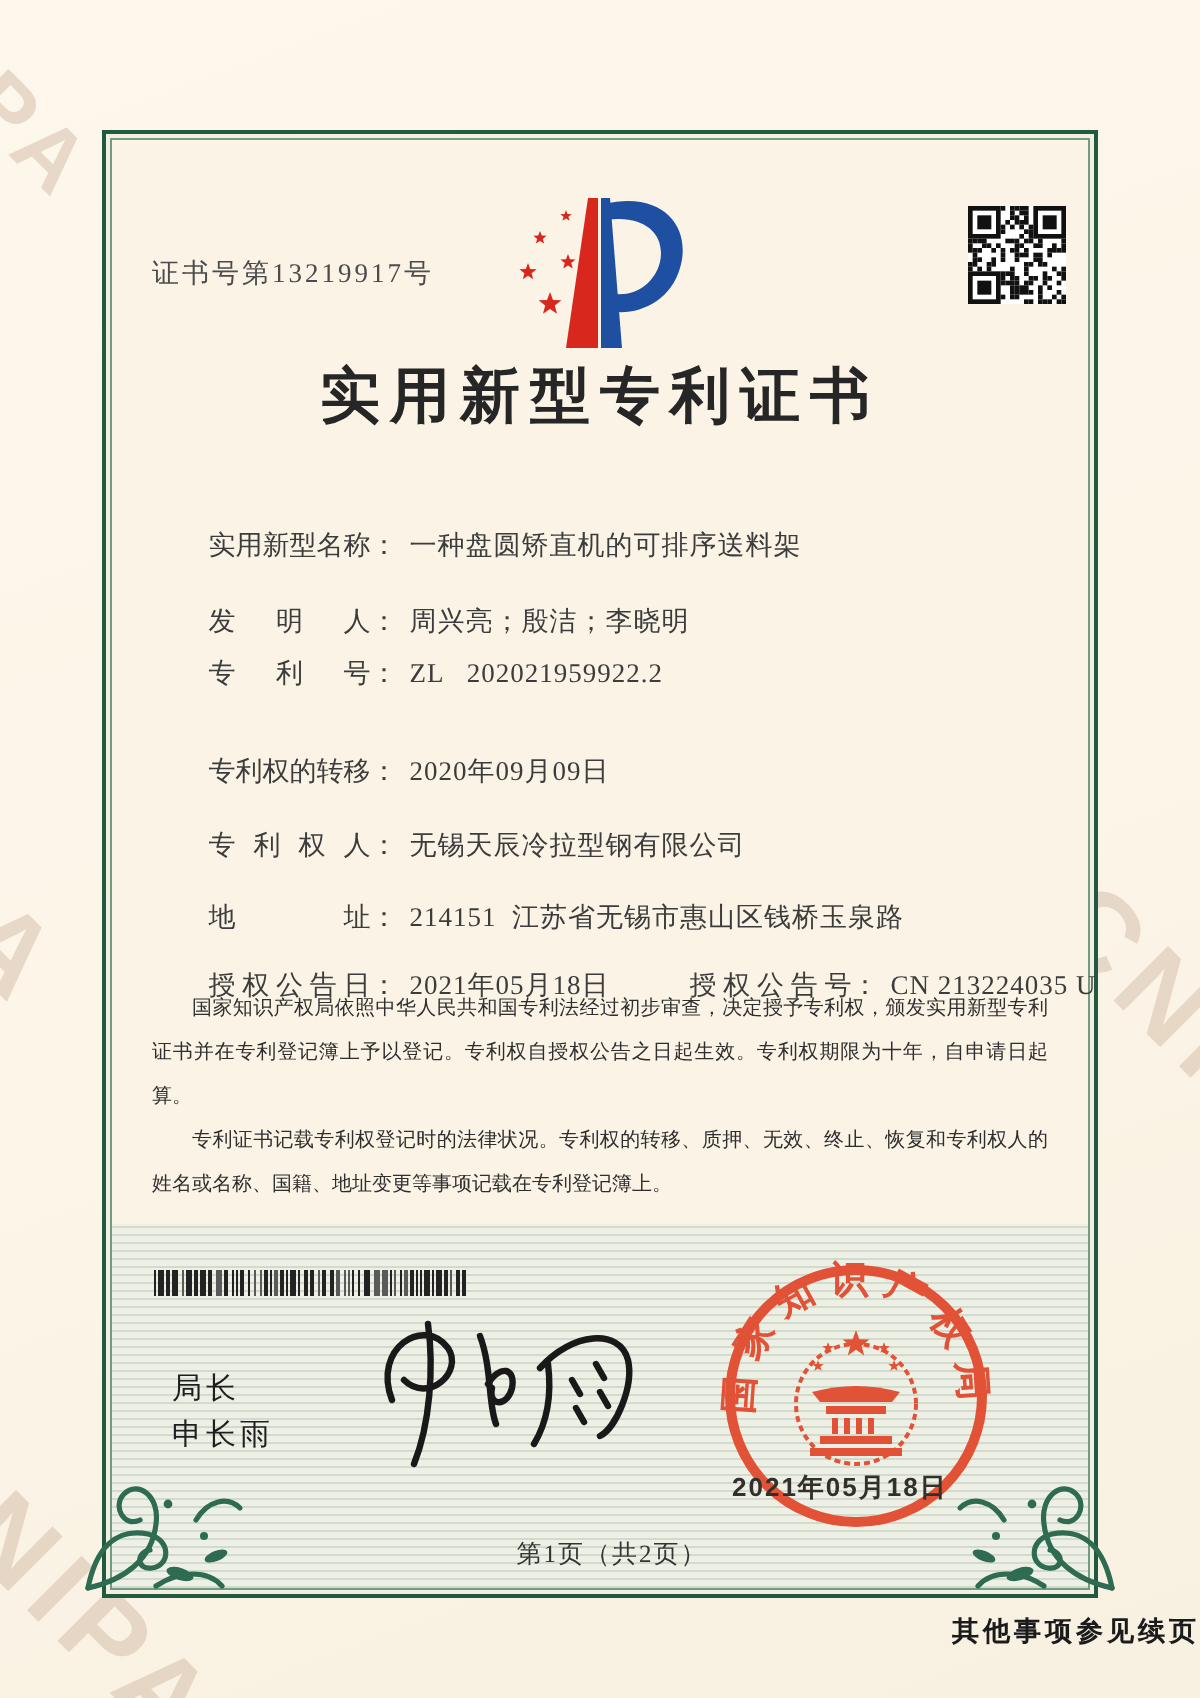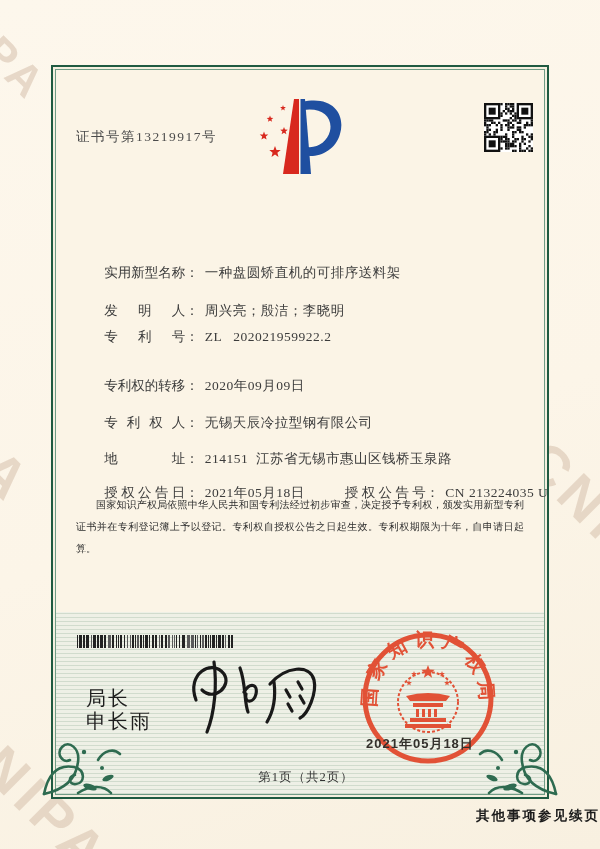--- a/index.html
+++ b/index.html
@@ -37,21 +37,21 @@
   .flabel{display:inline-block;width:81px;text-align:justify;text-align-last:justify;vertical-align:bottom;}
   .fvalue{margin-left:6px;letter-spacing:.5px;}
   .pair2{margin-left:40px;}
   .body-text{
     position:absolute;left:76px;width:448px;top:494px;
     font-size:10px;line-height:22px;color:#2e2e2e;text-align:justify;
   }
   .body-text p{margin:0;text-indent:2em;}
   .barcode{position:absolute;left:77px;top:635px;width:158px;height:13px;}
   .signer{position:absolute;left:86px;font-family:"Liberation Sans","DejaVu Sans",sans-serif;
-    font-size:20px;color:#1e1e1e;letter-spacing:2px;}
+    font-size:15px;color:#1e1e1e;letter-spacing:2px;}
   .signature{position:absolute;left:178px;top:652px;width:150px;height:90px;}
   .seal{position:absolute;left:358px;top:626px;width:140px;height:140px;opacity:.93;}
   .seal-date{
     position:absolute;left:366px;top:735px;width:130px;
     font-family:"Liberation Sans","DejaVu Sans",sans-serif;
     font-size:13px;font-weight:bold;color:#33302b;letter-spacing:1px;z-index:6;
   }
   .page-no{position:absolute;left:12px;right:0;top:769px;text-align:center;font-size:12.5px;color:#333;letter-spacing:1px;}
   .footer-note{
     position:absolute;left:0;right:0;top:807px;text-align:right;
@@ -267,20 +267,21 @@
           <rect x="4.666666666666667" y="4.666666666666667" width="7" height="7" fill="#111"></rect>
           <rect x="32.66666666666667" y="0" width="16.333333333333336" height="16.333333333333336" fill="#111"></rect>
           <rect x="35" y="2.3333333333333335" width="11.666666666666668" height="11.666666666666668" fill="#fff"></rect>
           <rect x="37.333333333333336" y="4.666666666666667" width="7" height="7" fill="#111"></rect>
           <rect x="0" y="32.66666666666667" width="16.333333333333336" height="16.333333333333336" fill="#111"></rect>
           <rect x="2.3333333333333335" y="35" width="11.666666666666668" height="11.666666666666668" fill="#fff"></rect>
           <rect x="4.666666666666667" y="37.333333333333336" width="7" height="7" fill="#111"></rect>
         </g>
     </svg>
 
+    <div class="title">实用新型专利证书</div>
 
     <div class="frow" style="top:248px">
       <span class="flabel">实用新型名称</span><span>：</span><span class="fvalue">一种盘圆矫直机的可排序送料架</span>
     </div>
     <div class="frow" style="top:286px">
       <span class="flabel">发明人</span><span>：</span><span class="fvalue">周兴亮；殷洁；李晓明</span>
     </div>
     <div class="frow" style="top:312px">
       <span class="flabel">专利号</span><span>：</span><span class="fvalue">ZL   202021959922.2</span>
     </div>
@@ -292,20 +293,21 @@
     </div>
     <div class="frow" style="top:434px">
       <span class="flabel">地址</span><span>：</span><span class="fvalue">214151  江苏省无锡市惠山区钱桥玉泉路</span>
     </div>
     <div class="frow" style="top:468px">
       <span class="flabel">授权公告日</span><span>：</span><span class="fvalue">2021年05月18日</span><span class="pair2"><span class="flabel">授权公告号</span><span>：</span><span class="fvalue">CN 213224035 U</span></span>
     </div>
 
     <div class="body-text">
       <p>国家知识产权局依照中华人民共和国专利法经过初步审查，决定授予专利权，颁发实用新型专利证书并在专利登记簿上予以登记。专利权自授权公告之日起生效。专利权期限为十年，自申请日起算。</p>
+      <p>专利证书记载专利权登记时的法律状况。专利权的转移、质押、无效、终止、恢复和专利权人的姓名或名称、国籍、地址变更等事项记载在专利登记簿上。</p>
     </div>
 
     <svg class="barcode" viewBox="0 0 158 13" preserveAspectRatio="none">
       <g id="barcode-bars">
           <rect x="0" y="0" width="1" height="13" fill="#222"></rect>
           <rect x="2" y="0" width="3" height="13" fill="#222"></rect>
           <rect x="6" y="0" width="2" height="13" fill="#222"></rect>
           <rect x="9" y="0" width="3" height="13" fill="#222"></rect>
           <rect x="14" y="0" width="1" height="13" fill="#5a5a5a"></rect>
           <rect x="16" y="0" width="3" height="13" fill="#222"></rect>

